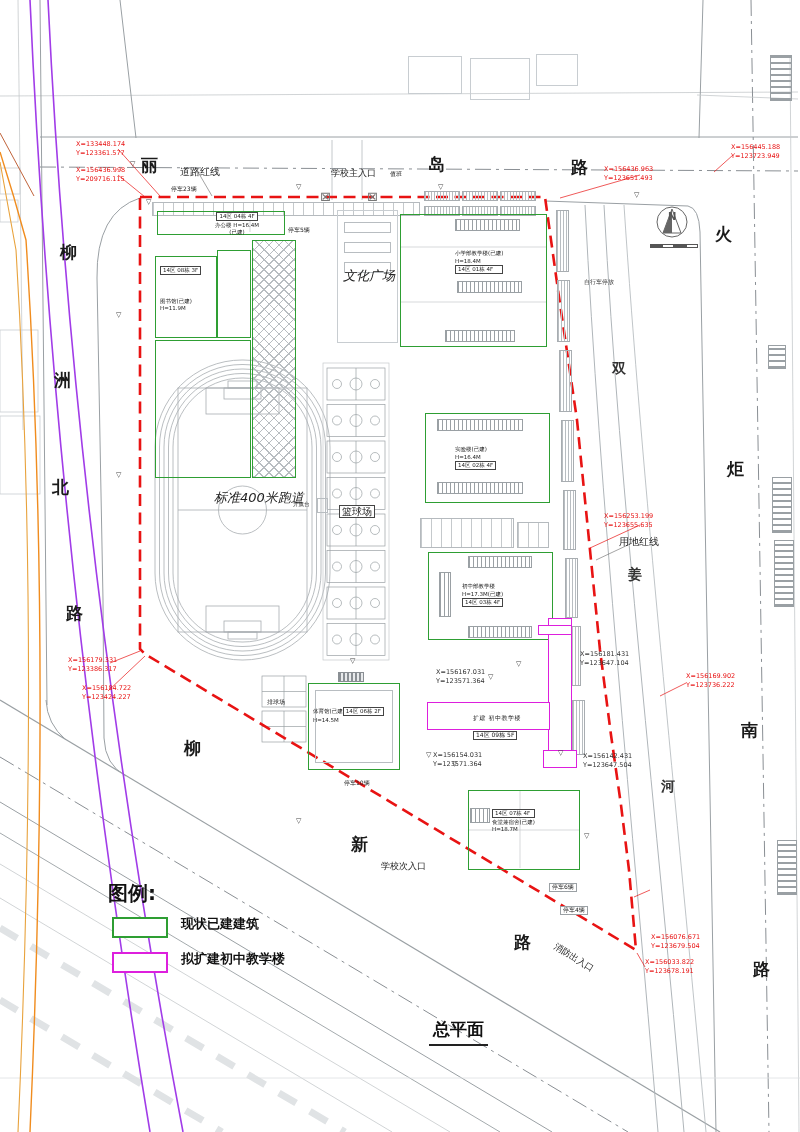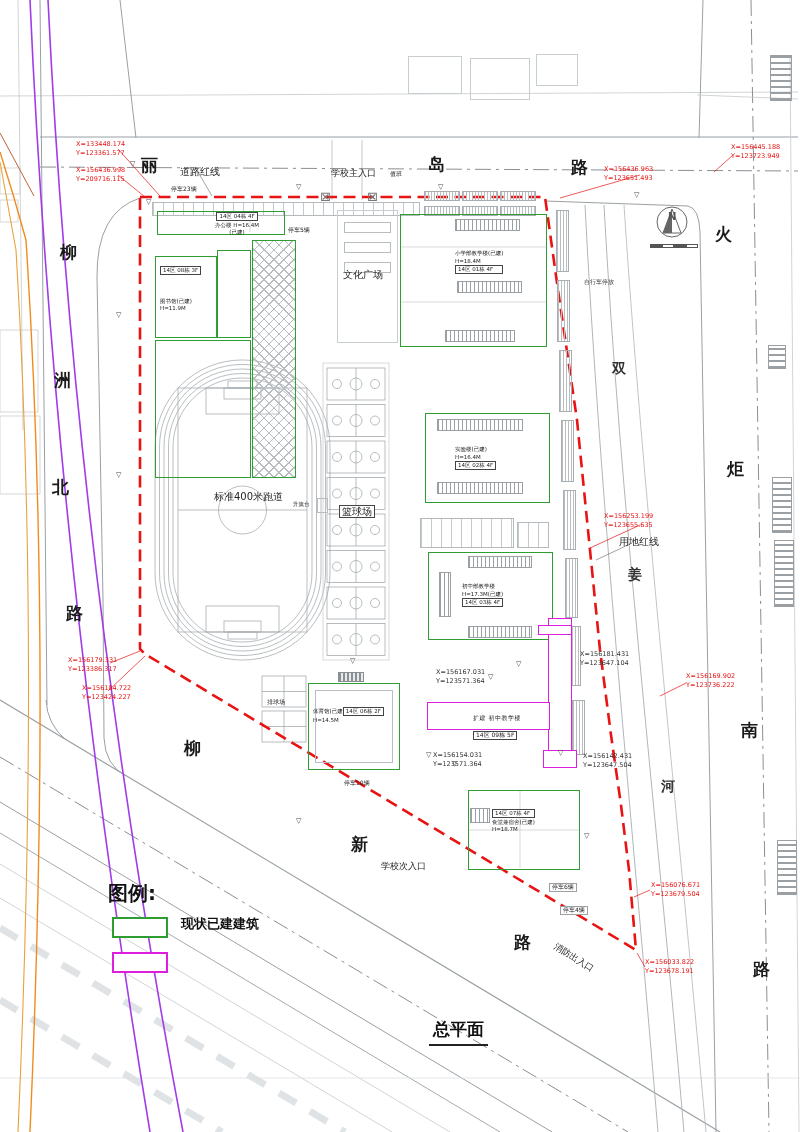--- a/index.html
+++ b/index.html
@@ -3,21 +3,21 @@
 <meta charset="utf-8">
 <style>
   html,body{margin:0;padding:0;background:#fff;}
   .canvas{position:relative;width:800px;height:1132px;background:#fff;overflow:hidden;
           font-family:"DejaVu Sans","Liberation Sans",sans-serif;color:#222;}
   .canvas svg{position:absolute;left:0;top:0;}
   .abs{position:absolute;box-sizing:border-box;}
   .lbl{position:absolute;white-space:nowrap;color:#222;line-height:1.1;}
   .road{font-size:17px;font-weight:700;color:#1a1a1a;}
   .river{font-size:14px;font-weight:700;color:#333;}
-  .s9{font-size:9px;}.s7{font-size:10px;}.s65{font-size:10px;}.s6{font-size:6px;}.s55{font-size:5.5px;}
+  .s9{font-size:9px;}.s7{font-size:13px;font-style:italic;}.s65{font-size:10px;}.s6{font-size:6px;}.s55{font-size:5.5px;}
   .coord{position:absolute;font-size:6.5px;line-height:1.4;color:#e81313;white-space:nowrap;}
   .coord.blk{color:#333;}
   .bld{position:absolute;border:1.6px solid #2e9e33;box-sizing:border-box;}
   .bld.mag{border:1.6px solid #dd1fdd;background:#fff;}
   .faint{position:absolute;border:1px solid #c8cdd1;box-sizing:border-box;}
   .inner{position:absolute;border:0.8px solid #b8bdc1;box-sizing:border-box;}
   .hatch{position:absolute;background:repeating-linear-gradient(90deg,#9aa0a4 0 1px,transparent 1px 4px);
          border:0.8px solid #9aa0a4;box-sizing:border-box;}
   .xhatch{position:absolute;border:1.6px solid #2e9e33;box-sizing:border-box;
           background:repeating-linear-gradient(45deg,#b8bdc1 0 1px,transparent 1px 7px),
@@ -370,21 +370,21 @@
       <div>Y=123647.104</div>
     </div>
   <div class="coord blk" style="left:583px;top:752px">
       <div>X=156142.431</div>
       <div>Y=123647.504</div>
     </div>
   <div class="coord" style="left:686px;top:672px">
       <div>X=156169.902</div>
       <div>Y=123736.222</div>
     </div>
-  <div class="coord" style="left:651px;top:881px">
+  <div class="coord" style="left:651px;top:933px">
       <div>X=156076.671</div>
       <div>Y=123679.504</div>
     </div>
   <div class="coord" style="left:645px;top:958px">
       <div>X=156033.822</div>
       <div>Y=123678.191</div>
     </div>
 
   <span class="lvl" style="left:130px;top:161px">▽</span>
   <span class="lvl" style="left:146px;top:199px">▽</span>
@@ -399,16 +399,17 @@
   <span class="lvl" style="left:296px;top:818px">▽</span>
   <span class="lvl" style="left:558px;top:750px">▽</span>
   <span class="lvl" style="left:584px;top:833px">▽</span>
   <span class="lvl" style="left:488px;top:674px">▽</span>
   <span class="lvl" style="left:452px;top:761px">▽</span>
 
   <div class="legend-head" style="left:108px;top:880px">图例:</div>
   <div class="legend-swatch" style="left:112px;top:917px;width:56px;height:21px;border:2px solid #2e9e33"></div>
   <div class="legend-item" style="left:181px;top:915px">现状已建建筑</div>
   <div class="legend-swatch" style="left:112px;top:952px;width:56px;height:21px;border:2px solid #dd1fdd"></div>
+  <div class="legend-item" style="left:181px;top:950px">拟扩建初中教学楼</div>
 
   <div class="title" style="left:429px;top:1018px">总平面</div>
 
 </div>
 
 </body></html>

